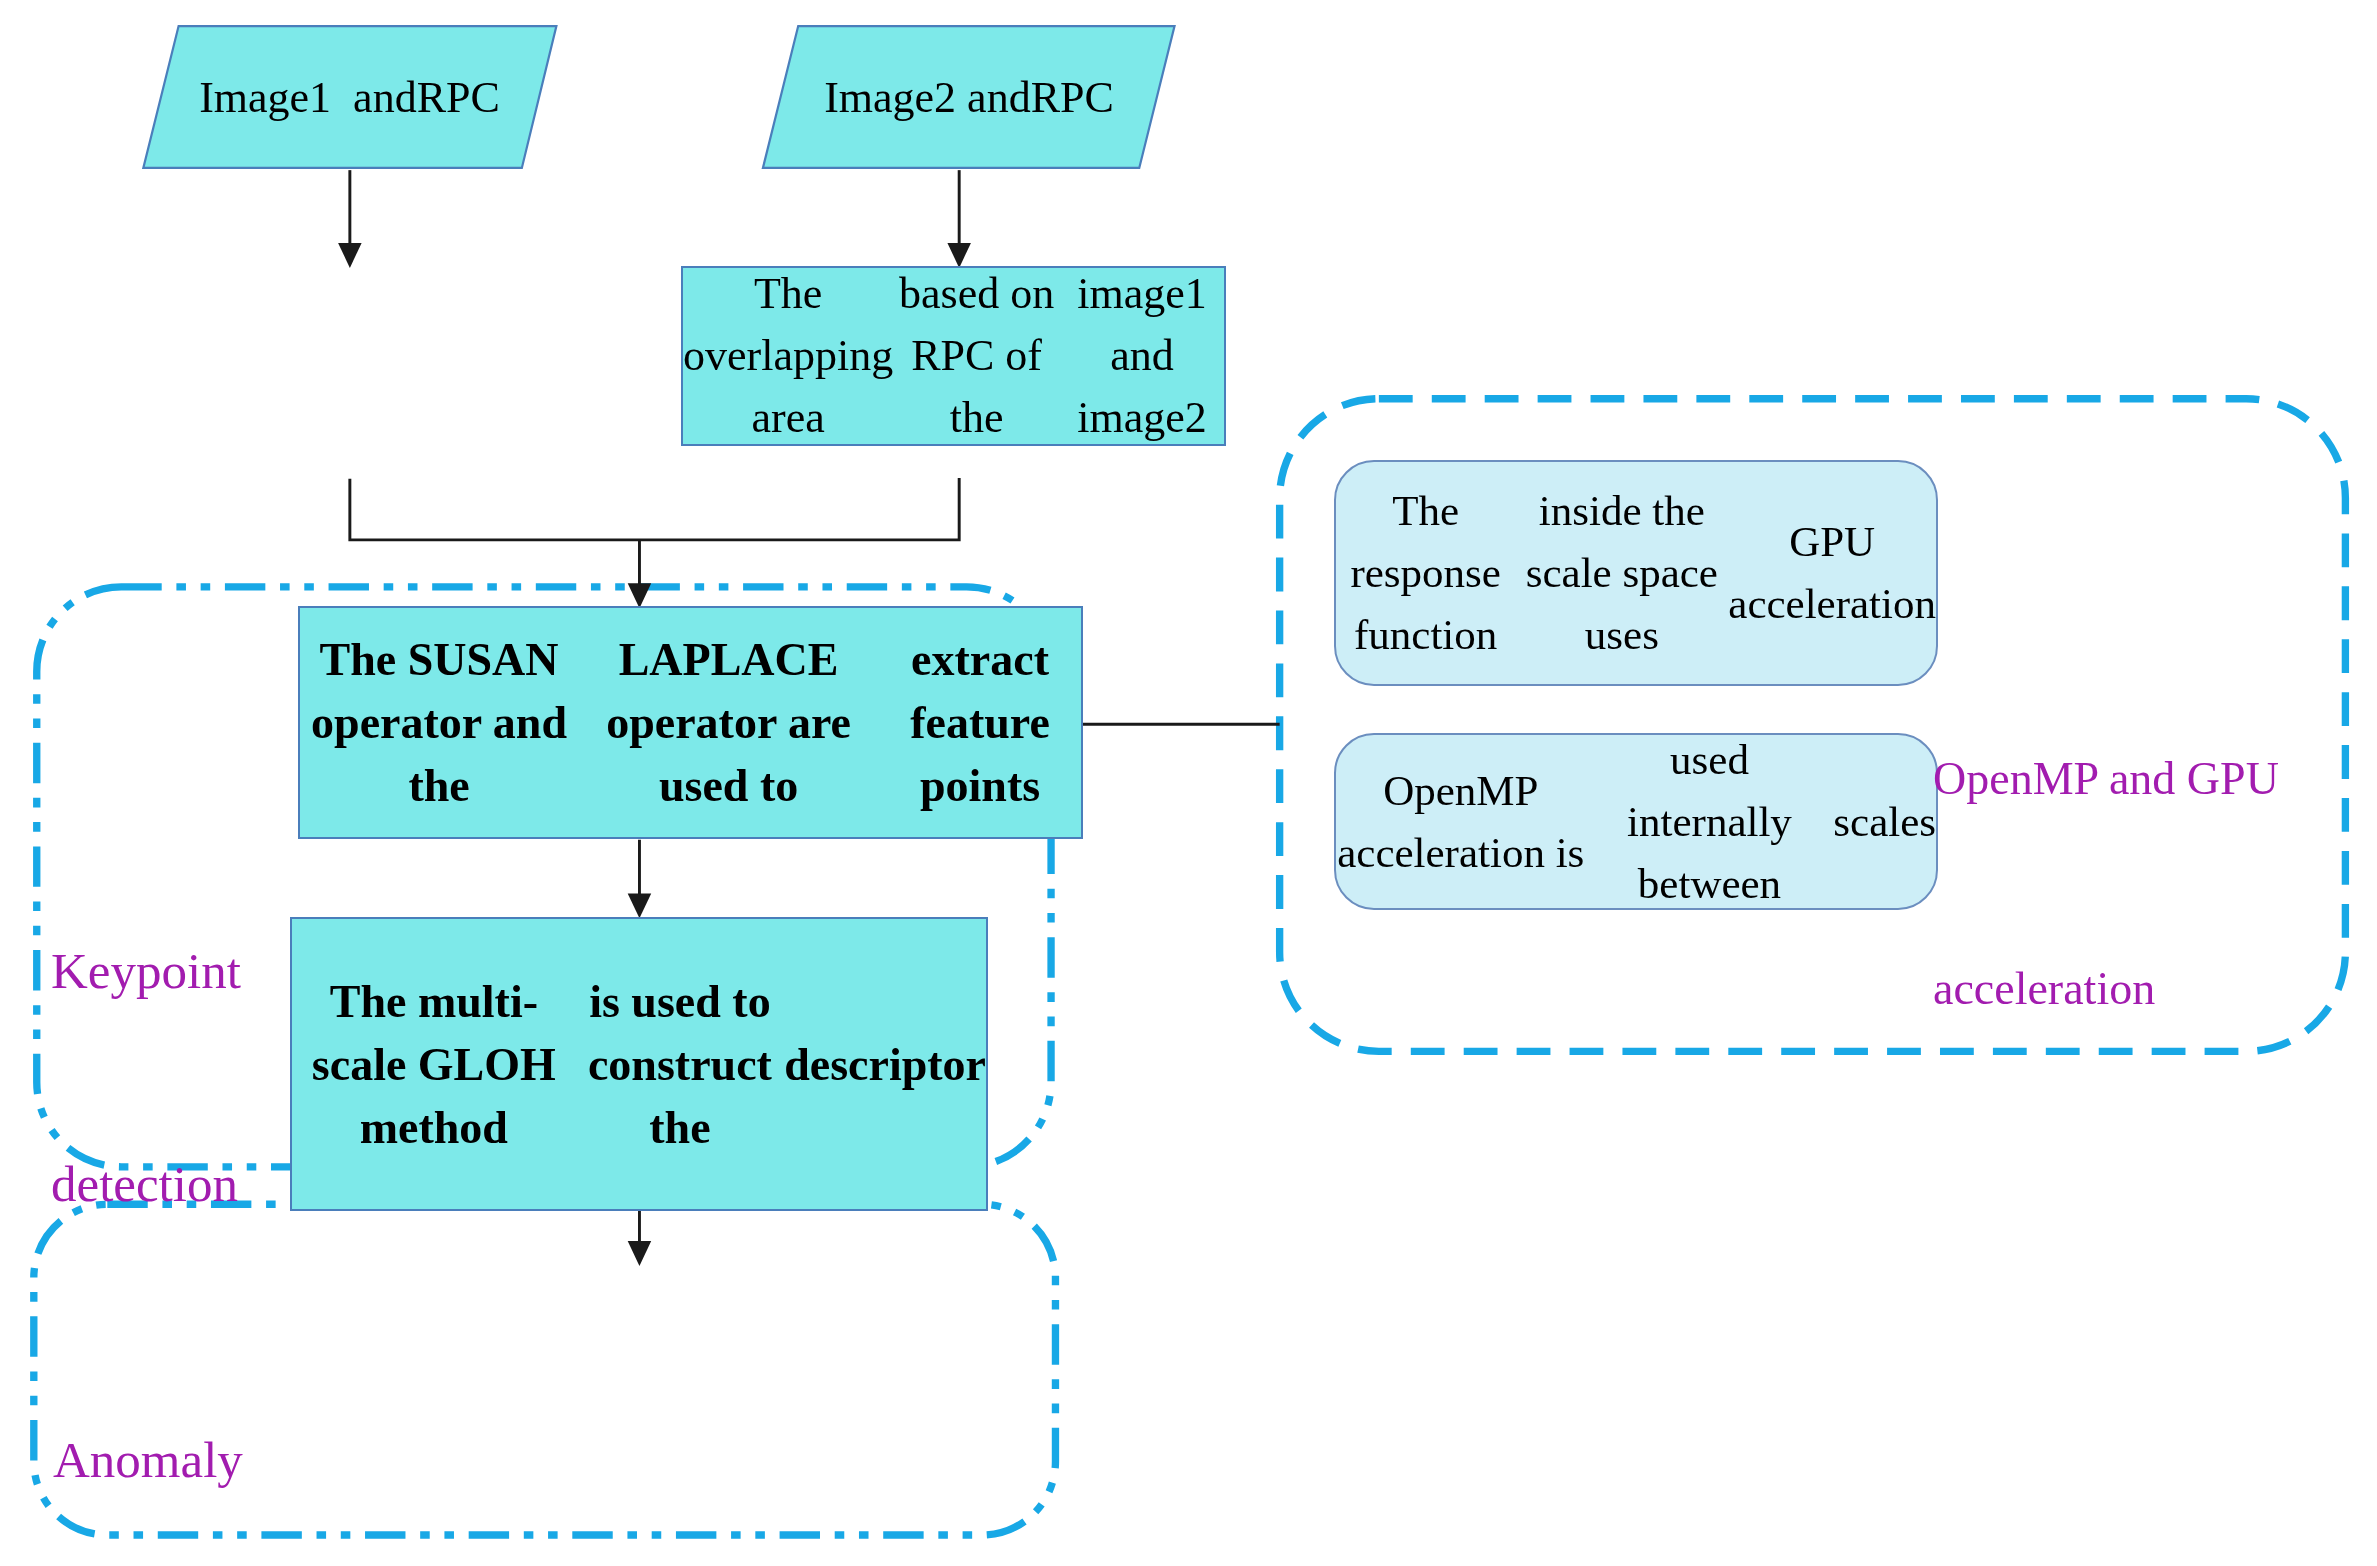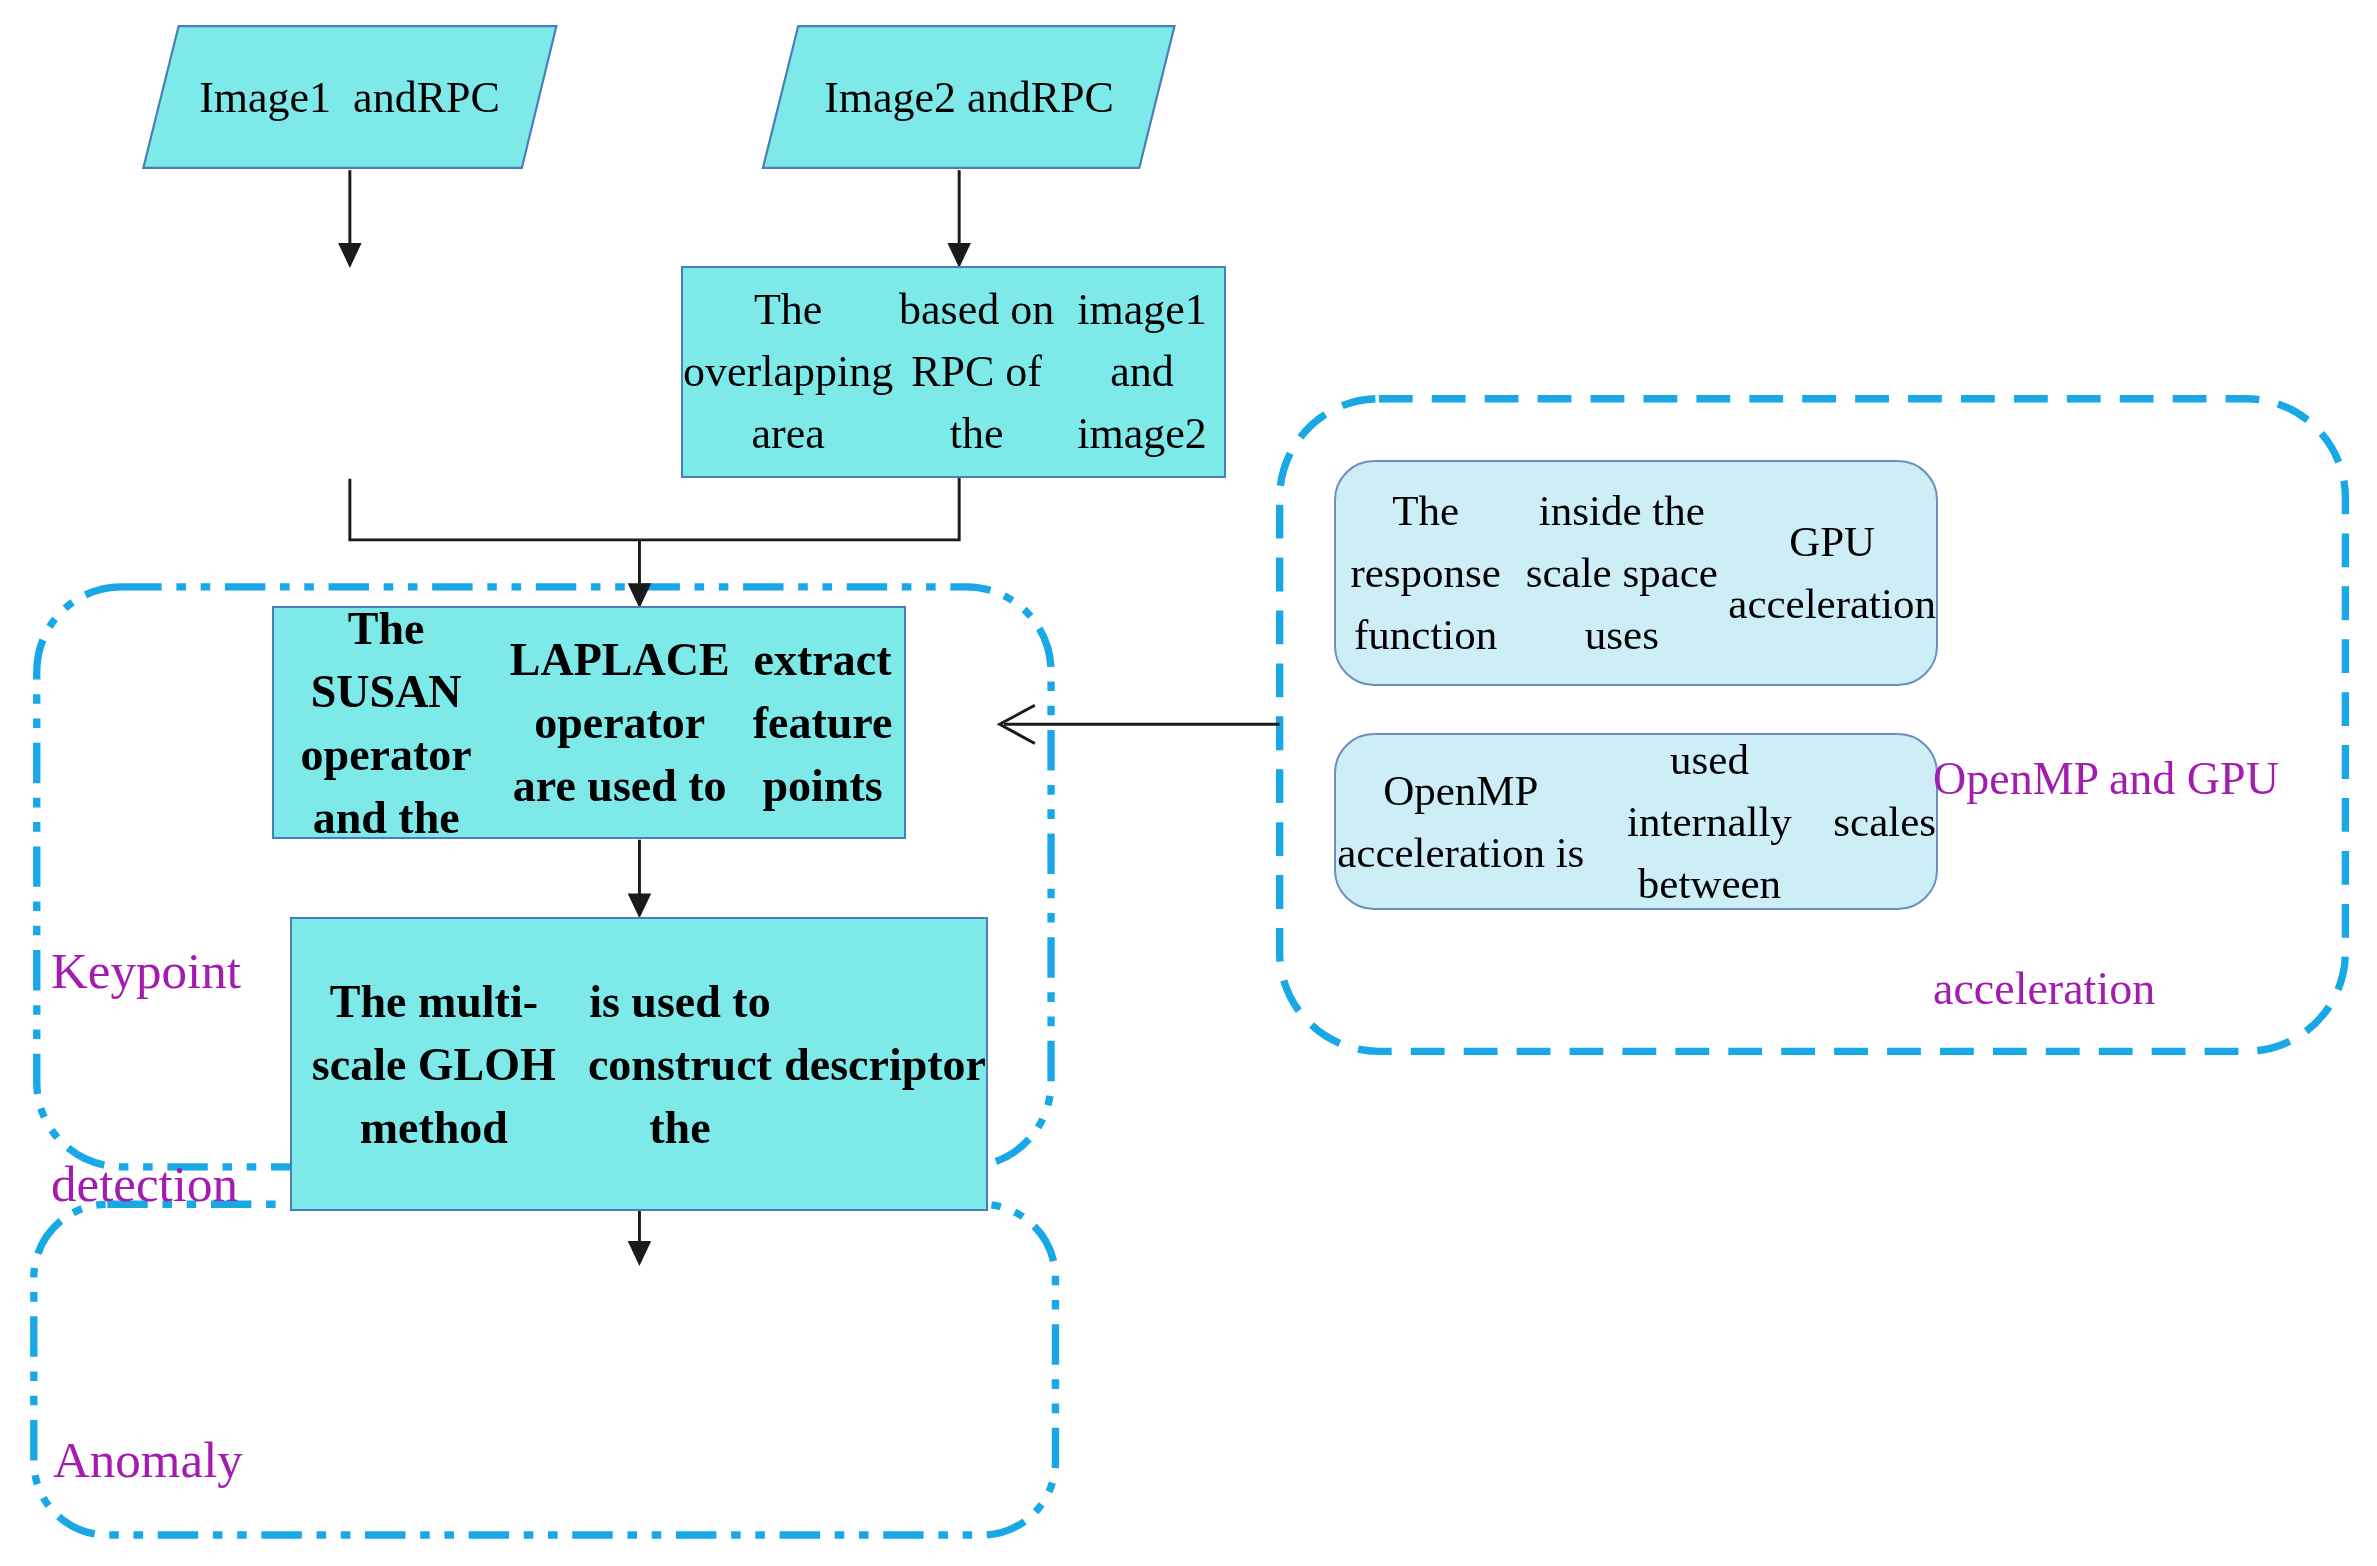--- a/index.html
+++ b/index.html
@@ -57,27 +57,27 @@
   <div class="node plain fs60" style="left:143px;top:26px;width:413px;height:142px;">
     <div class="line">Image1  and</div>
     <div class="line">RPC</div>
   </div>
   <div class="node plain fs60" style="left:763px;top:26px;width:412px;height:142px;">
     <div class="line">Image2 and</div>
     <div class="line">RPC</div>
   </div>
 
 
-  <div class="node cyan ovl" style="left:681px;top:266px;width:545px;height:212px;">
+  <div class="node cyan ovl" style="left:681px;top:266px;width:545px;height:180px;">
     <div class="line">The overlapping  area</div>
     <div class="line">based on RPC of the</div>
     <div class="line">image1  and image2</div>
   </div>
 
-  <div class="node cyan fs60b" style="left:272px;top:606px;width:634px;height:233px;">
+  <div class="node cyan fs60b" style="left:298px;top:606px;width:785px;height:233px;">
     <div class="line">The SUSAN operator and the</div>
     <div class="line">LAPLACE operator are used to</div>
     <div class="line">extract feature points</div>
   </div>
 
   <div class="node cyan fs60b" style="left:290px;top:917px;width:698px;height:294px;">
     <div class="line">The multi-scale GLOH method</div>
     <div class="line">is used to construct the</div>
     <div class="line">descriptor</div>
   </div>

